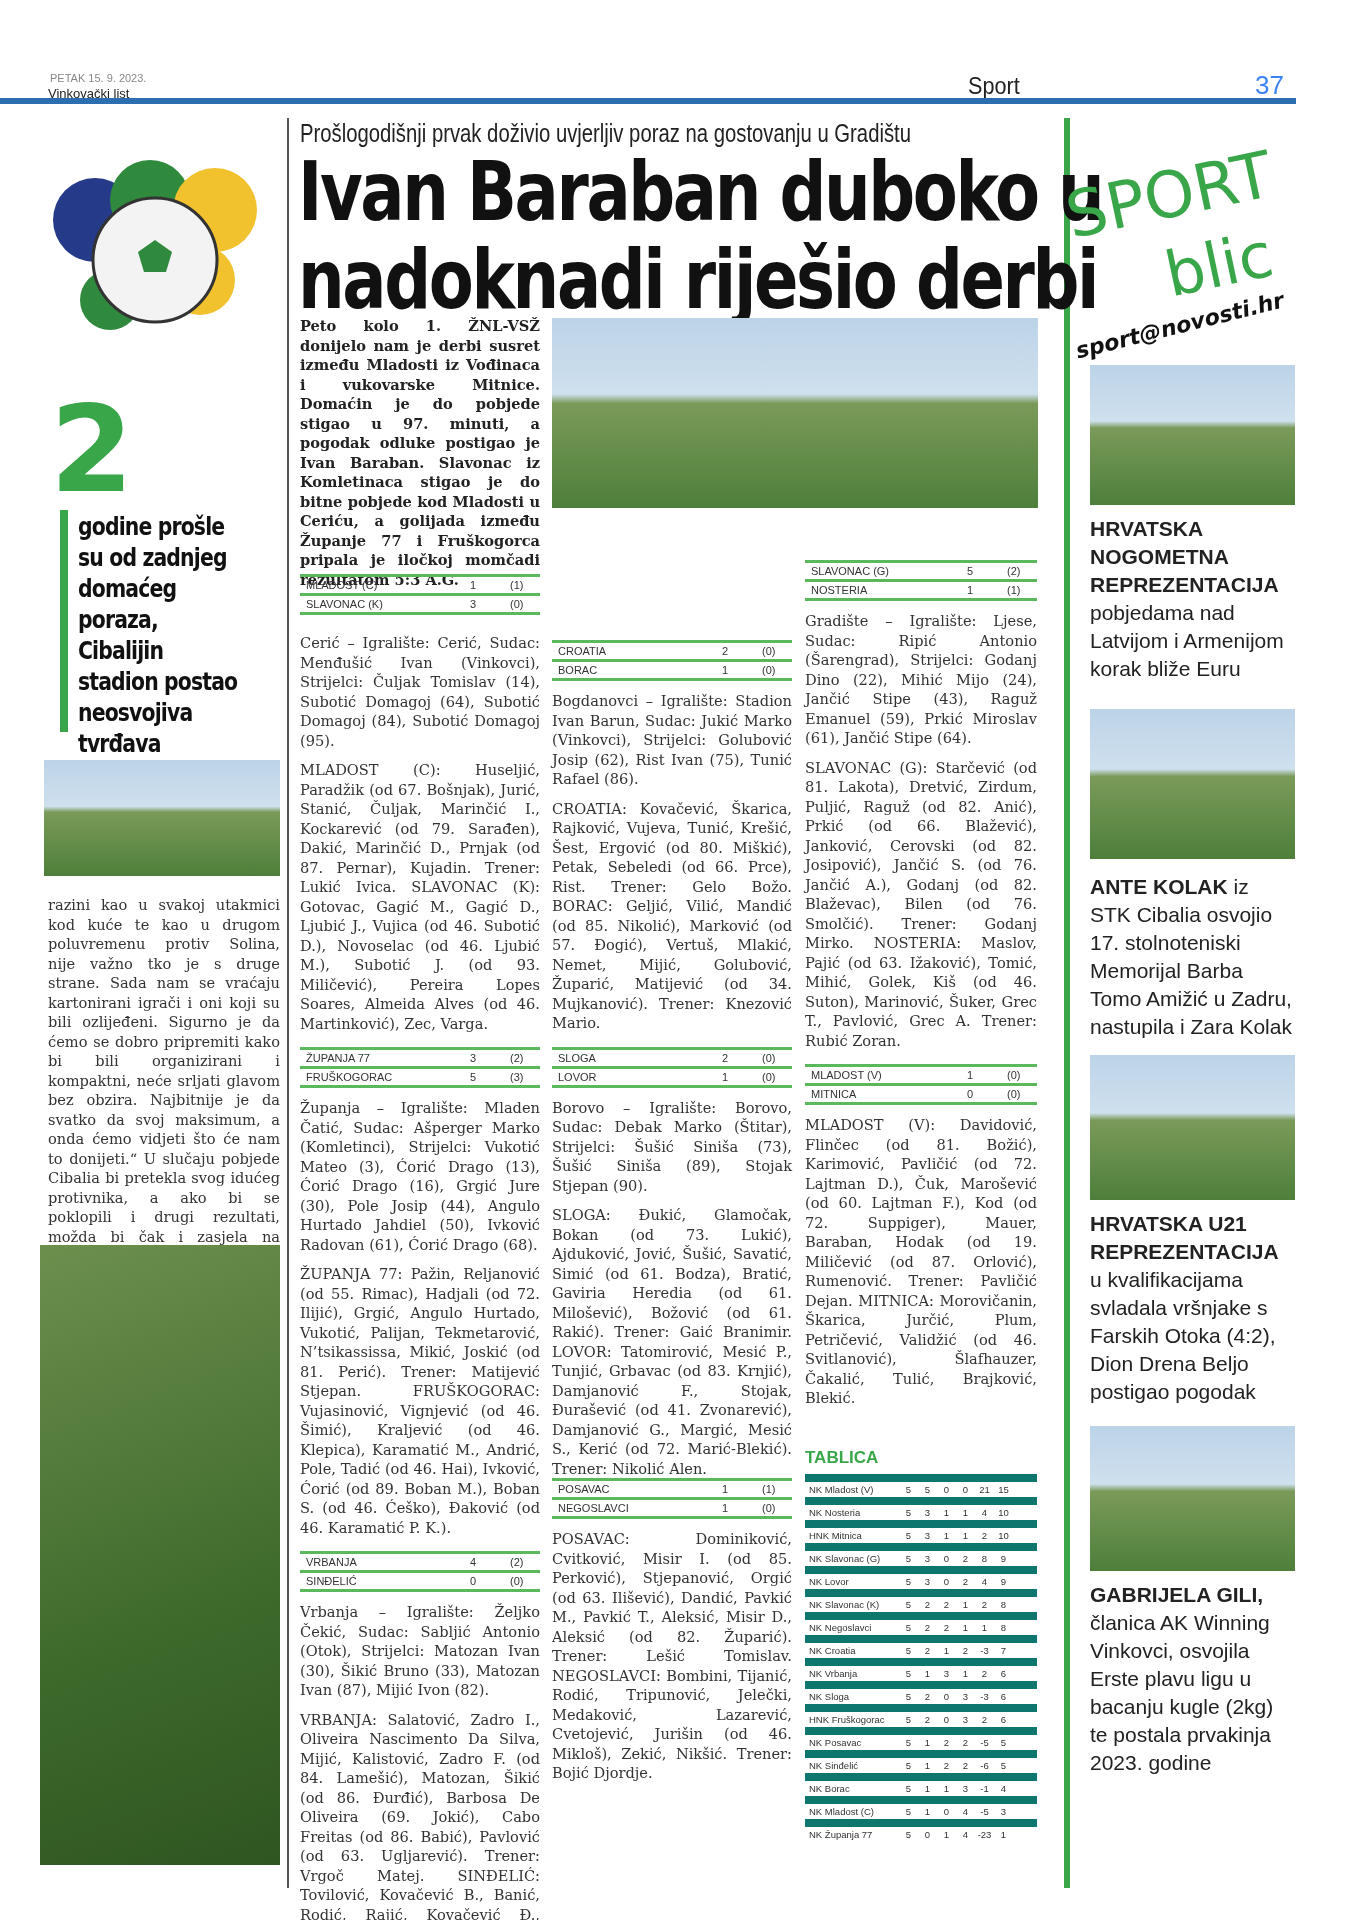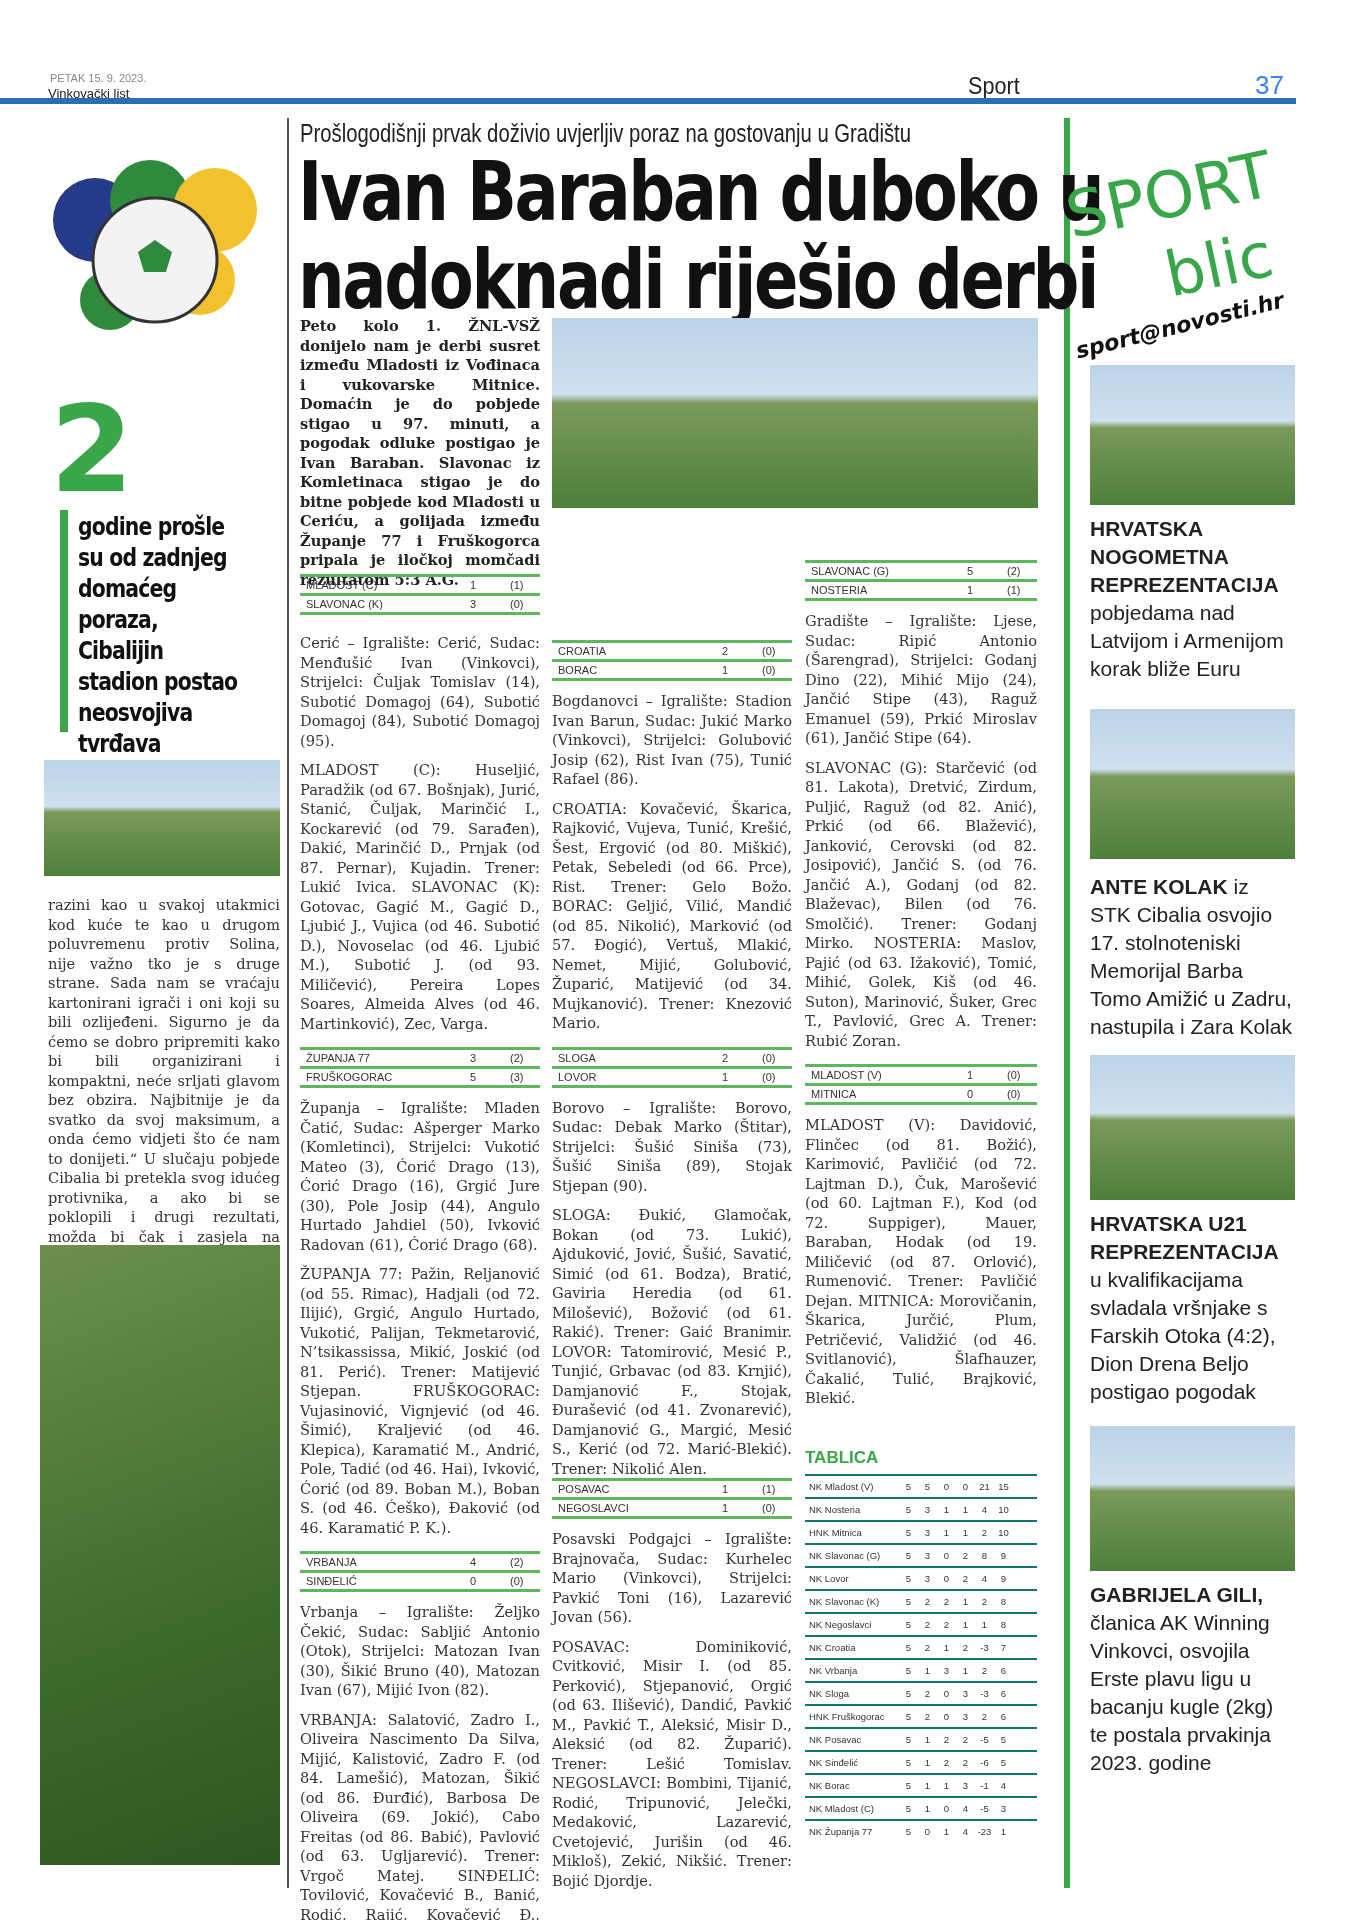--- a/index.html
+++ b/index.html
@@ -20,21 +20,21 @@
 .score .r{display:flex;border-bottom:3px solid #5cb85c;height:19px;align-items:center;padding-left:6px}
 .score .n{flex:1}.score .g{width:40px}.score .h{width:30px}
 .big2{left:50px;top:380px;font:bold 120px "DejaVu Sans",sans-serif;color:#3aa64a}
 .gbar{background:#3aa64a}
 .teaser{left:78px;top:512px;width:200px;font:bold 24px/31px "DejaVu Sans",sans-serif;color:#111;letter-spacing:-1px;transform:scaleX(.85);transform-origin:left}
 .sb-blic{left:1055px;top:118px;width:240px;height:240px}
 .sb-item{font:21px/28px "Liberation Sans",sans-serif;color:#222}
 .sb-item b{font-weight:bold}
 .tbl{left:805px;top:1448px;width:232px;font:9.5px "Liberation Sans",sans-serif;color:#333}
 .tbl-title{font:bold 17px "Liberation Sans",sans-serif;color:#3aa64a}
-.tbl .tr{display:flex;border-top:2px solid #0f766e;height:23px;align-items:center;padding-left:4px}
+.tbl .tr{display:flex;border-top:8px solid #0f766e;height:23px;align-items:center;padding-left:4px}
 .tbl .tr span{width:19px;text-align:center}
 .tbl .tr .tn{width:90px;text-align:left}
 </style>
 </head>
 <body>
 
 <div class="abs hdr-date">PETAK 15. 9. 2023.</div>
 <div class="abs hdr-pub">Vinkovački list</div>
 <div class="abs hdr-section">Sport</div>
 <div class="abs hdr-page">37</div>
@@ -108,21 +108,21 @@
           <span class="n">VRBANJA</span>
           <span class="g">4</span>
           <span class="h">(2)</span>
         </div>
         <div class="r">
           <span class="n">SINĐELIĆ</span>
           <span class="g">0</span>
           <span class="h">(0)</span>
         </div>
       </div>
-      <p class="body" style="margin-top:10px">Vrbanja – Igralište: Željko Čekić, Sudac: Sabljić Antonio (Otok), Strijelci: Matozan Ivan (30), Šikić Bruno (40), Matozan Ivan (67), Mijić Ivon (82).</p>
+      <p class="body" style="margin-top:10px">Vrbanja – Igralište: Željko Čekić, Sudac: Sabljić Antonio (Otok), Strijelci: Matozan Ivan (30), Šikić Bruno (33), Matozan Ivan (87), Mijić Ivon (82).</p>
       <p class="body" style="margin-top:10px">VRBANJA: Salatović, Zadro I., Oliveira Nascimento Da Silva, Mijić, Kalistović, Zadro F. (od 84. Lamešić), Matozan, Šikić (od 86. Đurđić), Barbosa De Oliveira (69. Jokić), Cabo Freitas (od 86. Babić), Pavlović (od 63. Ugljarević). Trener: Vrgoč Matej. SINĐELIĆ: Tovilović, Kovačević B., Banić, Rodić, Rajić, Kovačević Đ., Paunović, Šotra, Šormaz (od 58. Palić), Šekuljica. Trener: Bačić Slobodan.</p>
     </div>
 </div>
 
 <div class="abs" style="left:552px;top:640px;width:240px">
  <div id="m3">
       <div class="score">
         <div class="r">
           <span class="n">CROATIA</span>
           <span class="g">2</span>
@@ -159,21 +159,20 @@
           <span class="n">POSAVAC</span>
           <span class="g">1</span>
           <span class="h">(1)</span>
         </div>
         <div class="r">
           <span class="n">NEGOSLAVCI</span>
           <span class="g">1</span>
           <span class="h">(0)</span>
         </div>
       </div>
-      <p class="body" style="margin-top:10px">Posavski Podgajci – Igralište: Brajnovača, Sudac: Kurhelec Mario (Vinkovci), Strijelci: Pavkić Toni (16), Lazarević Jovan (56).</p>
       <p class="body" style="margin-top:10px">POSAVAC: Dominiković, Cvitković, Misir I. (od 85. Perković), Stjepanović, Orgić (od 63. Ilišević), Dandić, Pavkić M., Pavkić T., Aleksić, Misir D., Aleksić (od 82. Župarić). Trener: Lešić Tomislav. NEGOSLAVCI: Bombini, Tijanić, Rodić, Tripunović, Jelečki, Medaković, Lazarević, Cvetojević, Jurišin (od 46. Mikloš), Zekić, Nikšić. Trener: Bojić Djordje.</p>
     </div>
 </div>
 
 <div class="abs" style="left:805px;top:560px;width:232px">
  <div id="m6">
       <div class="score">
         <div class="r">
           <span class="n">SLAVONAC (G)</span>
           <span class="g">5</span>

